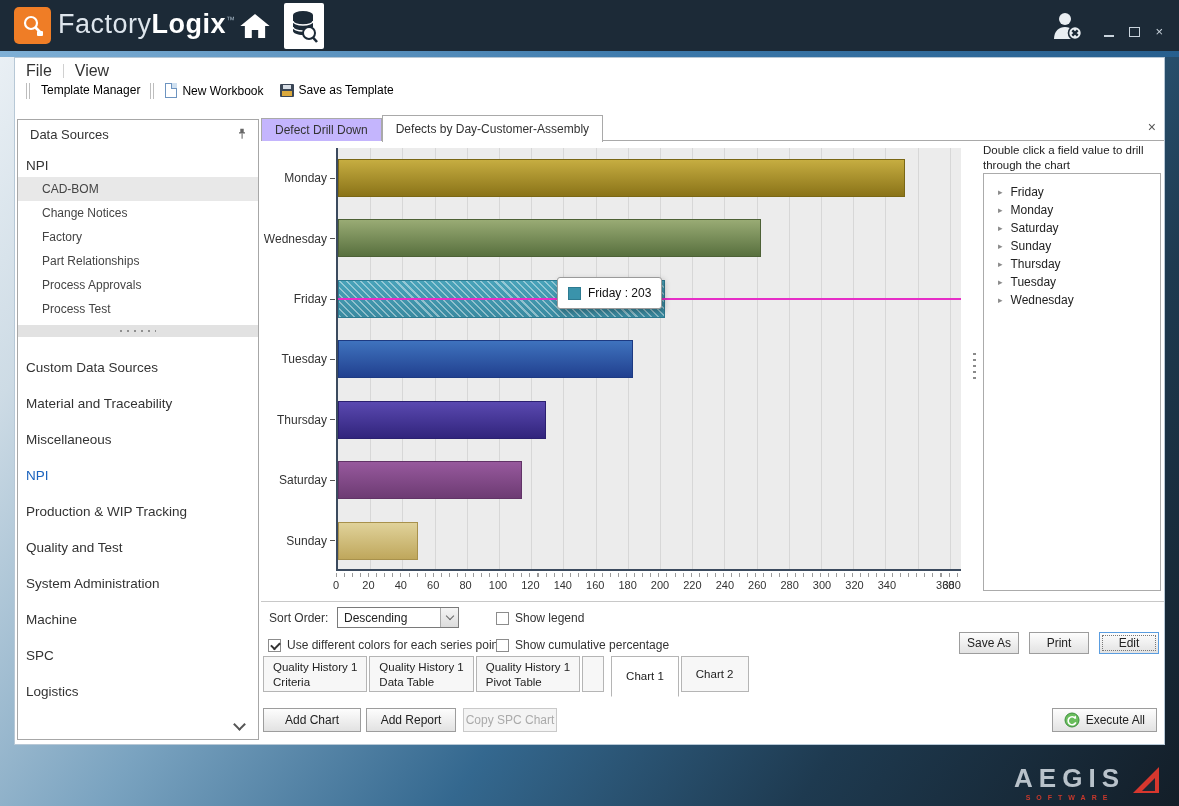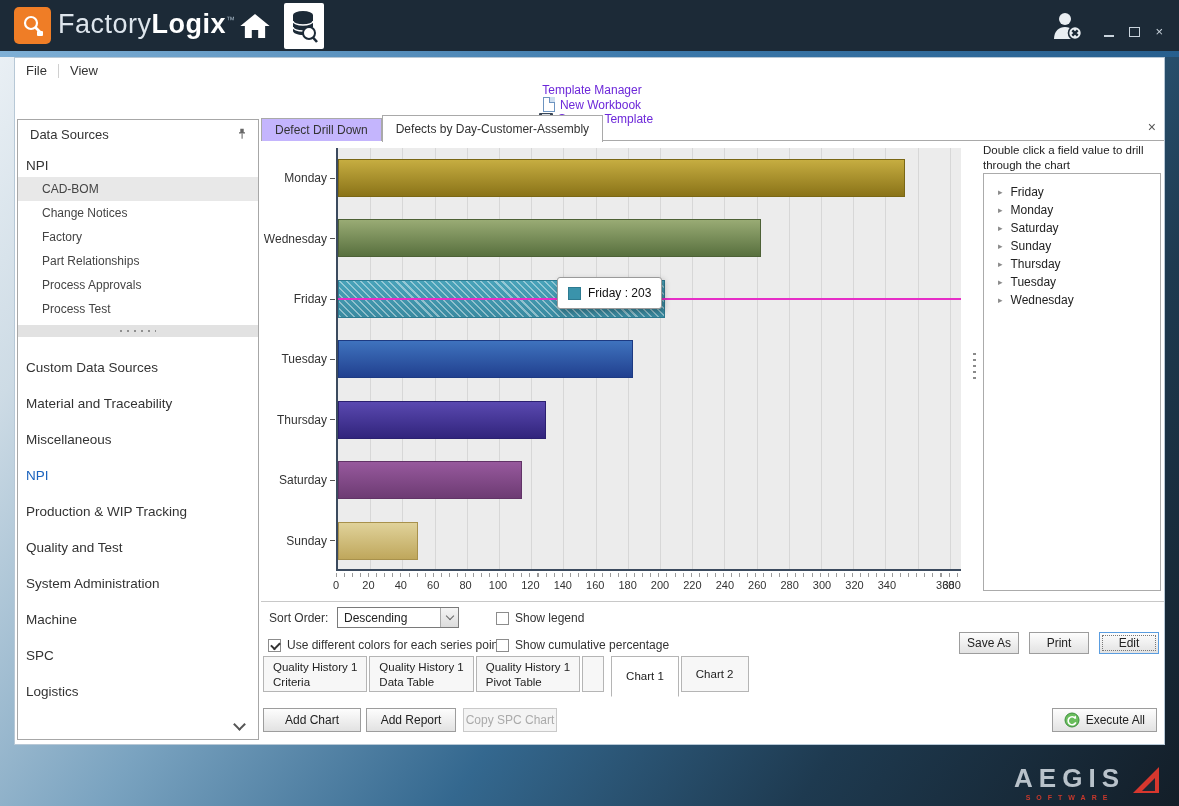--- a/index.html
+++ b/index.html
@@ -22,24 +22,24 @@
   .tb-db { position:absolute; left:284px; top:3px; width:40px; height:46px; background:#fff; border-radius:2px;
     display:flex; align-items:center; justify-content:center; }
   .tb-user { position:absolute; right:94px; top:11px; }
   .win-btns { position:absolute; right:16px; top:24px; display:flex; gap:15px; align-items:center; height:16px; }
   .wb { color:#c9d3dc; font-size:13px; line-height:14px; cursor:default; }
   .wb-min { width:10px; height:2px; background:#c9d3dc; margin-top:8px; }
   .wb-max { width:11px; height:10px; border:1px solid #c9d3dc; }
 
   
   .content { position:absolute; left:14px; top:57px; width:1151px; height:688px; background:#fff; border:1px solid #b7c8d6; }
-  .menubar { height:25px; display:flex; align-items:center; font-size:13px; color:#333; }
+  .menubar { height:25px; display:flex; align-items:center; font-size:16px; color:#333; }
   .menu-item { padding:0 11px; }
   .msep { width:1px; height:14px; background:#d0d0d0; }
-  .toolbar { height:30px; display:flex; align-items:center; font-size:12px; color:#6d28d9; padding-left:5px;flex-direction:column; }
+  .toolbar { height:30px; display:flex; align-items:flex-start; font-size:12px; color:#000000; padding-left:5px; }
   .grip { width:5px; height:16px; margin:0 6px;
     background:repeating-linear-gradient(90deg,#bdbdbd 0 1px,transparent 1px 3px); }
   .tool-item { padding:0 4px; display:flex; align-items:center; gap:5px; }
   .icon-newdoc { width:12px; height:15px; background:#fff; border:1px solid #6d94c0; position:relative; }
   .icon-newdoc::after { content:""; position:absolute; right:-1px; top:-1px; width:5px; height:5px;
     background:#cfe0f0; border-left:1px solid #6d94c0; border-bottom:1px solid #6d94c0; }
   .icon-save { width:14px; height:13px; background:#3a4656; border-radius:1px; position:relative; }
   .icon-save::before { content:""; position:absolute; left:3px; top:1px; width:8px; height:4px; background:#d8dee6; }
   .icon-save::after { content:""; position:absolute; left:2px; bottom:1px; width:10px; height:5px; background:#dba93c; }
 

